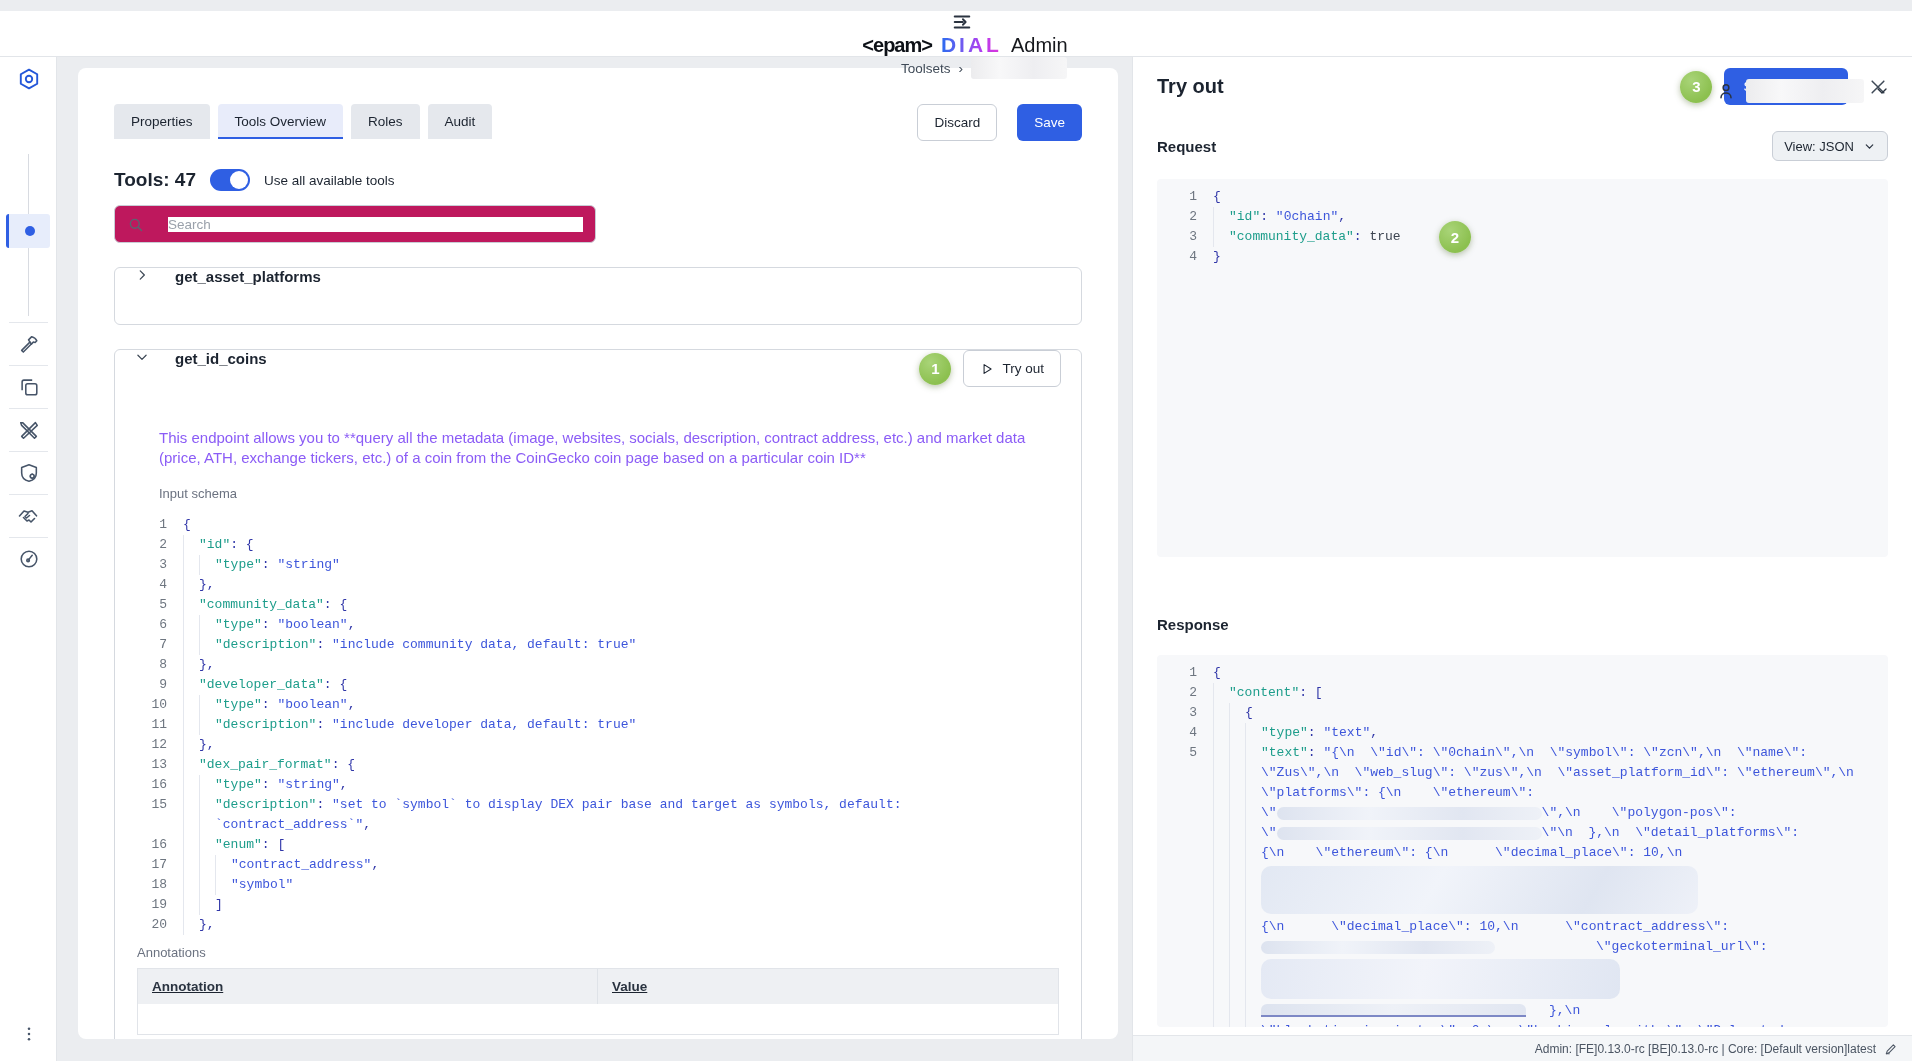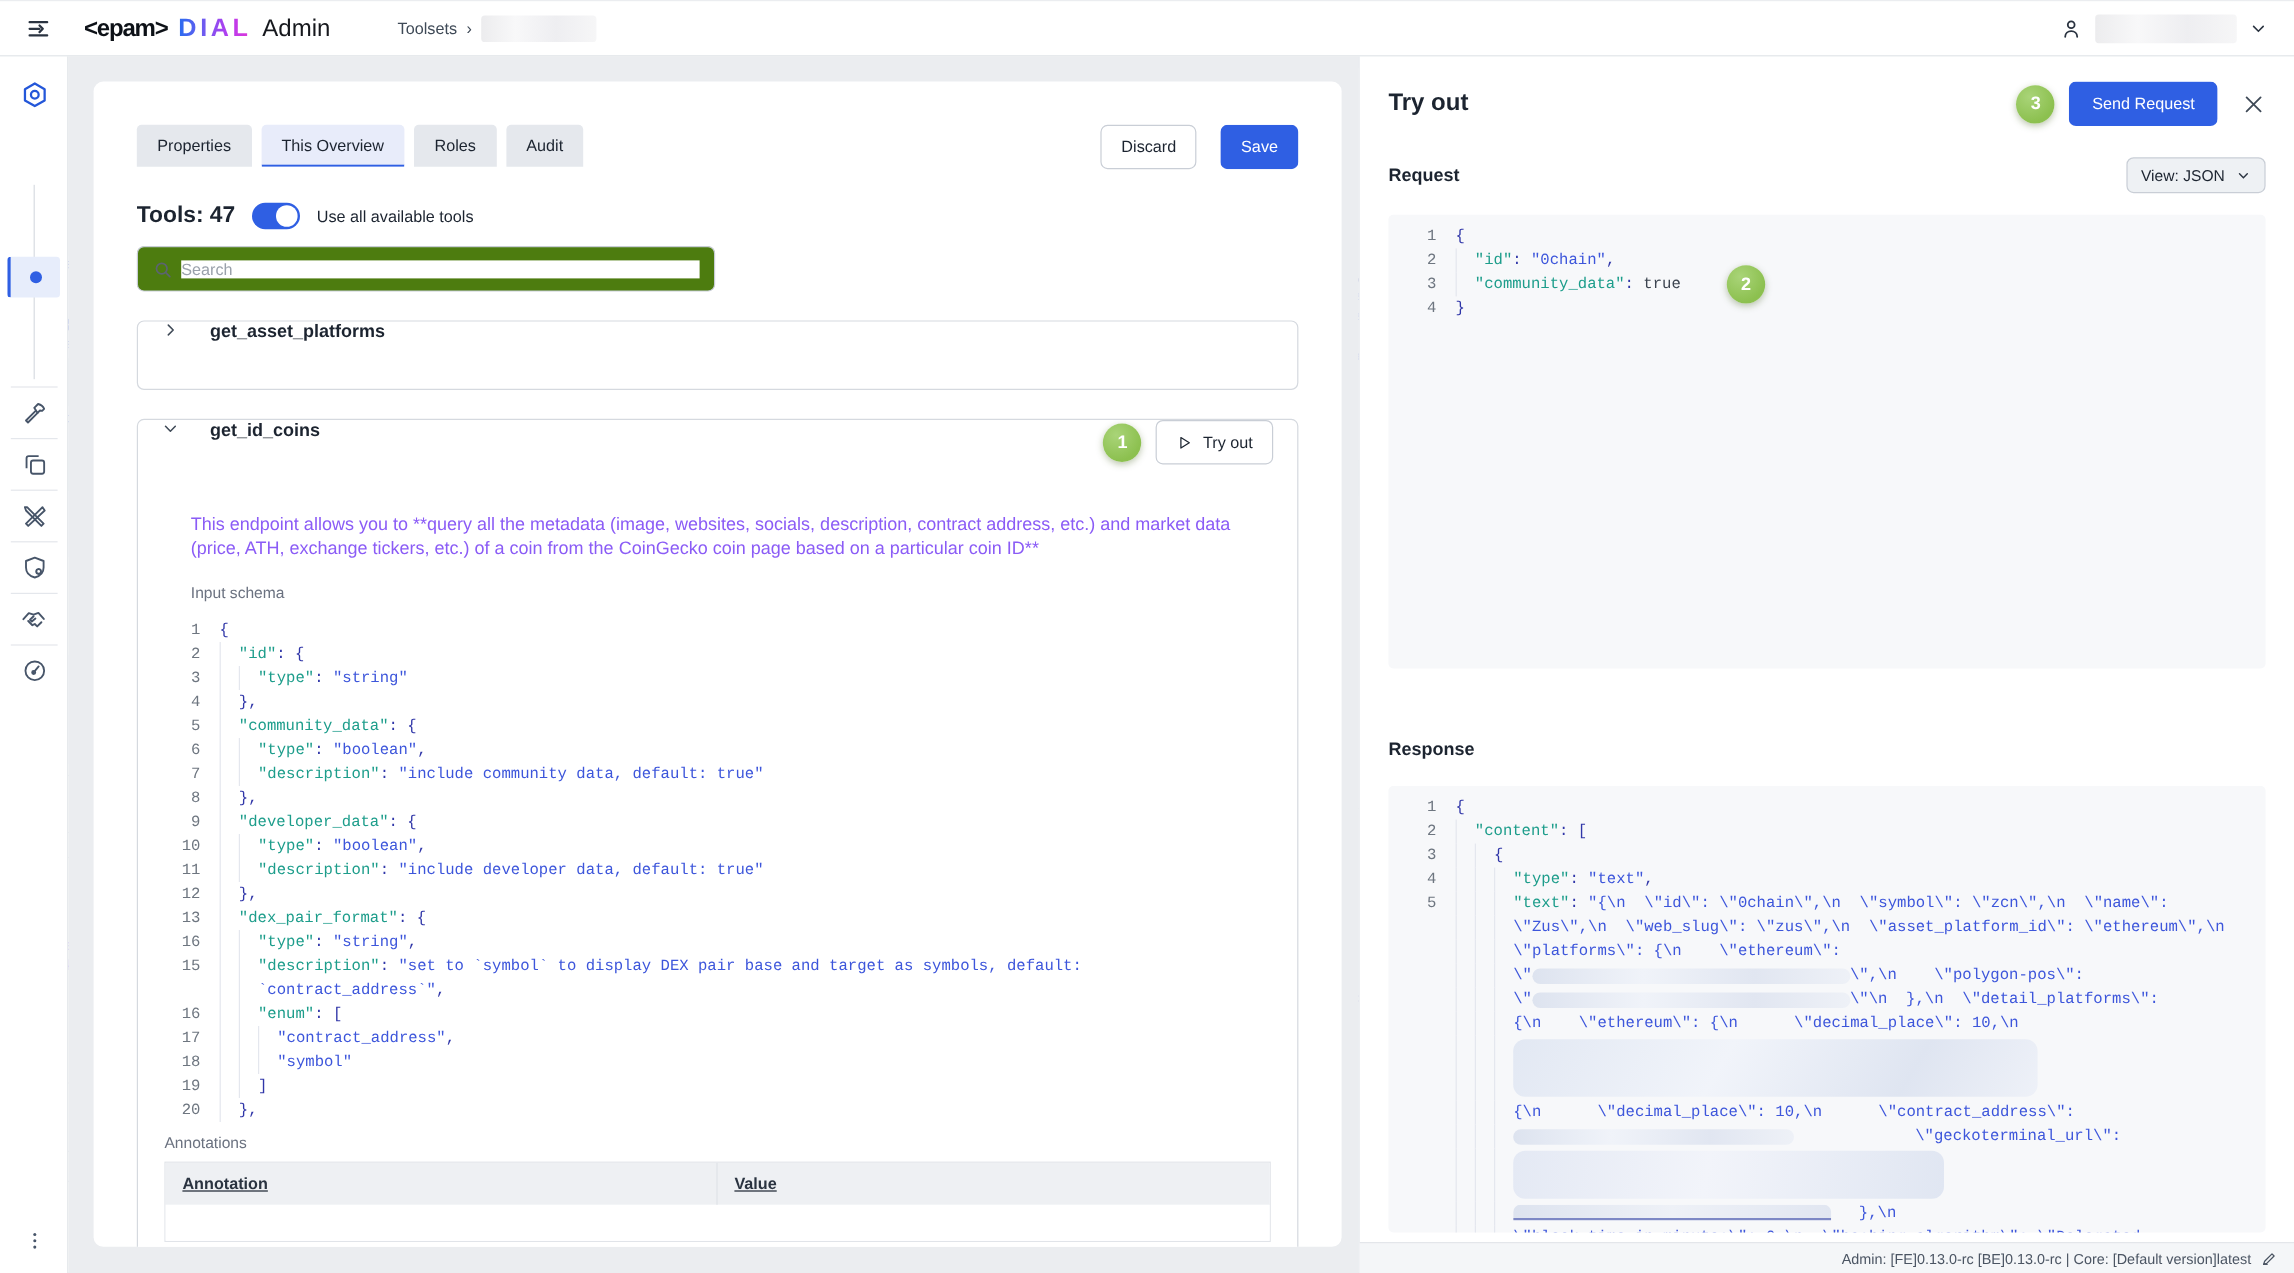--- a/index.html
+++ b/index.html
@@ -1,22 +1,22 @@
 <!DOCTYPE html>
 <html><head>
 <meta charset="utf-8">
 <style>
   * { box-sizing: border-box; margin: 0; padding: 0; }
   html,body { width:1912px; height:1061px; overflow:hidden; background:#ebedf0;
     font-family:"Liberation Sans", sans-serif; color:#1c2430; }
   svg { display:block; }
 
   
-  .topbar { position:fixed; top:1px; left:0; width:1912px; height:46px; background:#fff;
-    border-bottom:1px solid #e2e5e9; display:flex; align-items:center; z-index:30; }
+  .topbar { position:fixed; top:11px; left:0; width:1912px; height:46px; background:#fff;
+    border-bottom:1px solid #e2e5e9; display:flex; align-items:center; z-index:30;flex-direction:column; }
   .collapse-btn { width:40px; height:32px; margin-left:12px; display:flex; align-items:center; justify-content:center; cursor:pointer; }
   .logo { display:flex; align-items:baseline; gap:9px; margin-left:18px; }
   .logo-epam { font-weight:800; font-size:20px; letter-spacing:-1px; color:#0d1117; }
   .logo-dial { font-weight:700; font-size:21px; letter-spacing:3px;
     background:linear-gradient(90deg,#2b6cf0,#6d5bf0,#b33df0,#e135d8);
     -webkit-background-clip:text; background-clip:text; color:transparent; }
   .logo-admin { font-size:20px; color:#16181d; }
   .crumbs { display:flex; align-items:center; gap:8px; margin-left:56px; font-size:13.5px; color:#3f4a57; }
   .blur-chip { border-radius:3px; background:linear-gradient(90deg,#ececee,#f8f8f9 30%,#eeeef1 65%,#f6f6f7); }
   .crumb-blur { width:96px; height:22px; }
@@ -49,21 +49,21 @@
   .btn-outline { background:#fff; border-color:#c9ced6; color:#1c2430; }
   .btn-primary { background:#2f5fe3; color:#fff; }
 
   .tools-row { display:flex; align-items:center; gap:14px; margin-bottom:14px; }
   .tools-count { font-size:19px; font-weight:700; }
   .toggle { width:40px; height:22px; border-radius:11px; background:#2f5fe3; position:relative; cursor:pointer; }
   .toggle .knob { position:absolute; right:2px; top:2px; width:18px; height:18px; border-radius:50%; background:#fff; }
   .toggle-label { font-size:13.5px; }
 
   .search-box { width:482px; height:38px; border:1px solid #c8cdd5; border-radius:6px; display:flex;
-    align-items:center; gap:7px; padding:0 12px; margin-bottom:24px; background:#4d7c0f; }
+    align-items:center; gap:24px; padding:0 12px; margin-bottom:24px; background:#be185d; }
   .search-box input { border:none; outline:none; font-size:13.5px; flex:1; color:#1c2430; font-family:inherit; }
   .search-box input::placeholder { color:#9aa1ab; }
 
   .tool-panel { border:1px solid #d5d9df; border-radius:6px; background:#fff; }
   .tool-panel + .tool-panel { margin-top:24px; }
   .tp-head { height:56px; display:flex; align-items:flex-start; gap:26px; padding:0 20px; cursor:pointer; }
   .tp-title { font-size:15px; font-weight:700; }
   .tp-head-right { margin-left:auto; display:flex; align-items:center; gap:12px; }
   .panel-expanded { height:715px; overflow:hidden; }
 
@@ -221,21 +221,21 @@
         <circle cx="12" cy="19" r="1.7"></circle>
     </svg>
   </div>
 </aside>
 
 <div class="main">
   <div class="card">
     <div class="card-head">
       <div class="tabs">
         <div class="tab">Properties</div>
-        <div class="tab active">This Overview</div>
+        <div class="tab active">Tools Overview</div>
         <div class="tab">Roles</div>
         <div class="tab">Audit</div>
       </div>
       <div class="head-actions">
         <button class="btn btn-outline">Discard</button>
         <button class="btn btn-primary">Save</button>
       </div>
     </div>
 
     <div class="tools-row">

